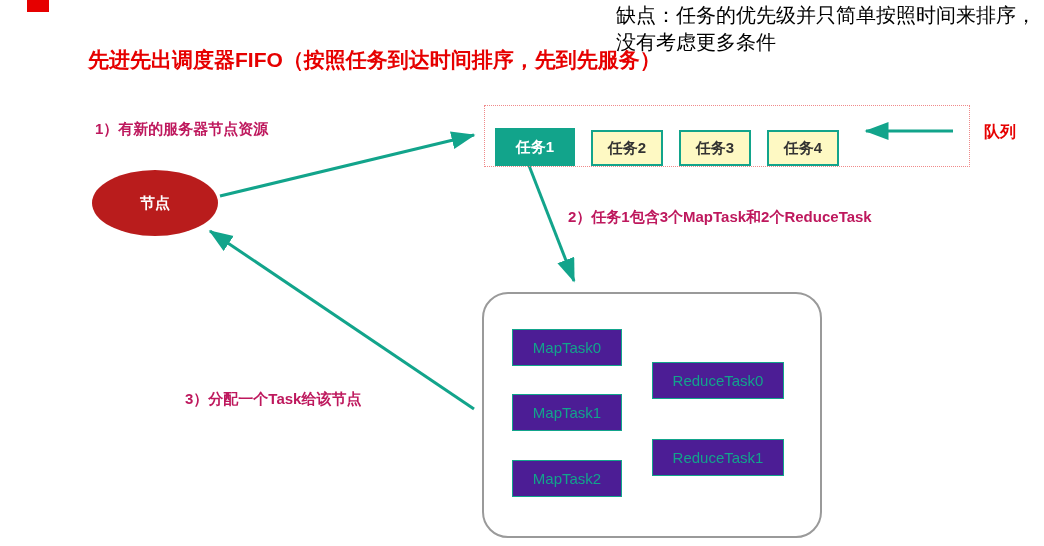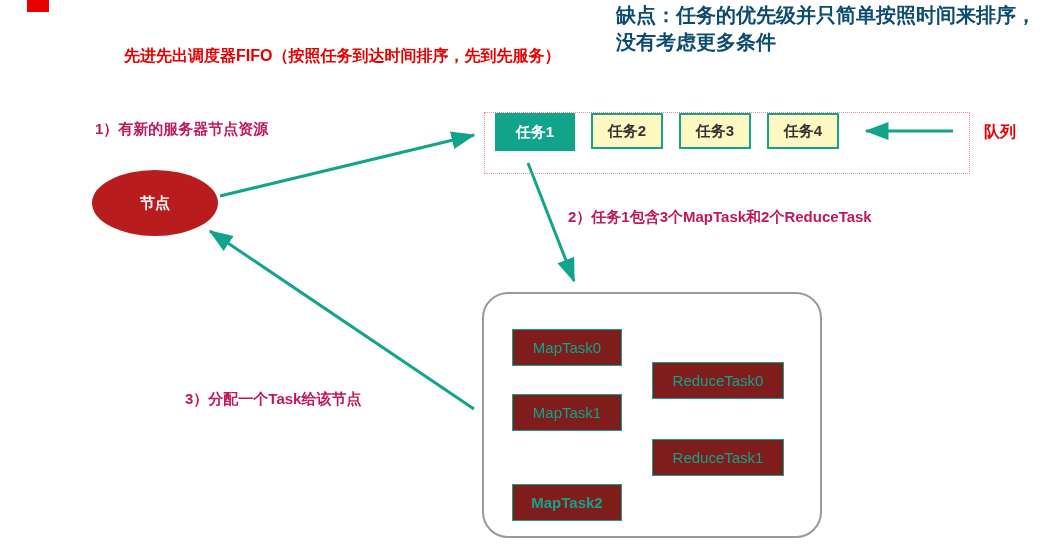--- a/index.html
+++ b/index.html
@@ -24,32 +24,31 @@
   .red-marker {
     position: absolute;
     left: 27px; top: -4px;
     width: 22px; height: 16px;
     background: #e60000;
   }
   .note {
     position: absolute;
     left: 616px; top: 2px;
     width: 420px;
-    color: #0c4a6e;
+    color: #000000;
     font-size: 20px;
-    font-weight: bold;
+    font-weight: normal;
     line-height: 1.35;
   }
   .title {
     position: absolute;
     left: 88px; top: 46px;
     color: #e60000;
-    font-size: 16px;
-    font-weight: bold;
-    margin-left: 36px;
+    font-size: 21px;
+    font-weight: bold;
   }
   .step {
     position: absolute;
     color: #be185d;
     font-size: 15px;
     font-weight: bold;
     white-space: nowrap;
   }
   .step1 { left: 95px;  top: 120px; }
   .step2 { left: 568px; top: 208px; }
@@ -62,26 +61,26 @@
     border-radius: 50%;
     display: flex;
     align-items: center;
     justify-content: center;
     color: #ffffff;
     font-size: 15px;
     font-weight: bold;
   }
   .queue-box {
     position: absolute;
-    left: 484px; top: 112px;
+    left: 484px; top: 105px;
     width: 486px; height: 62px;
     border: 1px dotted #f08a8a;
     box-sizing: border-box;
     display: flex;
-    align-items: flex-start;
+    align-items: flex-end;
     padding-left: 10px;
   }
   .task-box {
     width: 72px; height: 36px;
     margin-right: 16px;
     background: #fef9c3;
     border: 2px solid #12a48b;
     box-sizing: border-box;
     display: flex;
     align-items: center;
@@ -108,33 +107,33 @@
     left: 482px; top: 292px;
     width: 340px; height: 246px;
     border: 2px solid #9a9a9a;
     border-radius: 26px;
     box-sizing: border-box;
     background: #ffffff;
   }
   .sub-task {
     position: absolute;
     height: 37px;
-    background: #7f1d1d;
+    background: #4c1d95;
     border: 1.5px solid #12a48b;
     box-sizing: border-box;
     display: flex;
     align-items: center;
     justify-content: center;
     color: #12a48b;
     font-size: 15px;
   }
   .map-task { left: 28px; width: 110px; }
   .mt0 { top: 35px; }
   .mt1 { top: 100px; }
-  .mt2 { top: 190px; font-weight: bold; }
+  .mt2 { top: 166px; }
   .reduce-task { left: 168px; width: 132px; }
   .rt0 { top: 68px; }
   .rt1 { top: 145px; }
 </style>
 </head>
 <body>
 
 <div class="canvas">
 
   <svg class="arrows" viewBox="0 0 1044 546" xmlns="http://www.w3.org/2000/svg">

